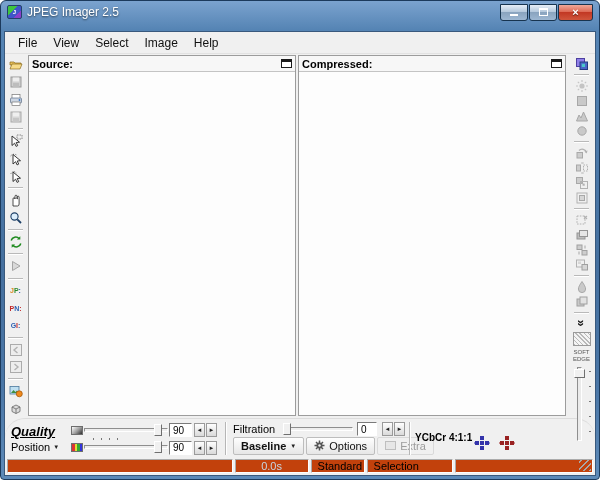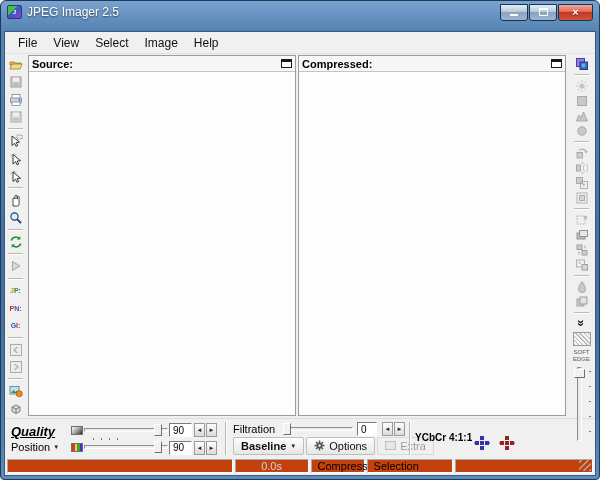--- a/index.html
+++ b/index.html
@@ -62,21 +62,21 @@
   .panels { flex:1; display:flex; gap:2px; padding:1px 2px 2px 2px; min-width:0; }
   .panel { flex:1; display:flex; flex-direction:column; border:1px solid #9c9c9c; background:#84cc16; min-width:0; }
   .panel-header { height:16px; flex:0 0 auto; display:flex; align-items:center; padding:0 3px;
     background:#f7f7f7; border-bottom:1px solid #c4c4c4; }
   .panel-title { font-size:11px; font-weight:bold; color:#000; }
   .maxbox { margin-left:auto; width:11px; height:9px; border:1px solid #1a1a1a; border-top:3px solid #1a1a1a; background:#fff; }
   .panel-body { flex:1; background:#fdfdfd; }
 
   
   .bottombar { height:40px; flex:0 0 auto; display:flex; align-items:stretch;
-    border-top:1px solid #dcdcdc; background:#f0f0f0; padding:1px 0; }
+    border-top:1px solid #dcdcdc; background:#f0f0f0; padding:1px 0;border-radius:20px; }
   .vsep { width:2px; border-left:1px solid #b6b6b6; border-right:1px solid #fff; margin:2px 2px; }
 
   .qgroup { width:218px; flex:0 0 auto; display:flex; padding:3px 0 2px 6px; }
   .qlabels { width:60px; display:flex; flex-direction:column; justify-content:space-between; padding:1px 0 2px; }
   .qtitle { font-size:13px; font-weight:bold; font-style:italic; text-decoration:underline; }
   .preset { font-size:11px; display:flex; align-items:center; gap:3px; }
   .qsliders { flex:1; display:flex; flex-direction:column; justify-content:space-between; }
   .srow { display:flex; align-items:center; height:15px; gap:1px; }
   .chip { width:12px; height:9px; border:1px solid #6e6e6e; flex:0 0 auto; }
   .chip.gray  { background:linear-gradient(135deg,#ffffff 0%,#9a9a9a 55%,#2e2e2e 100%); }
@@ -516,21 +516,21 @@
           </div>
         </div>
       </div>
 
       <div class="bfill"></div>
     </div>
 
     <div class="statusbar">
       <div class="ssec s1"></div>
       <div class="ssec stimer">0.0s</div>
-      <div class="ssec spos">Compress</div>
+      <div class="ssec spos">Standard</div>
       <div class="ssec ssel">Selection</div>
       <div class="ssec slast">
         <span class="grip"></span>
       </div>
     </div>
 
   </div>
 </div>
 
 </body></html>

